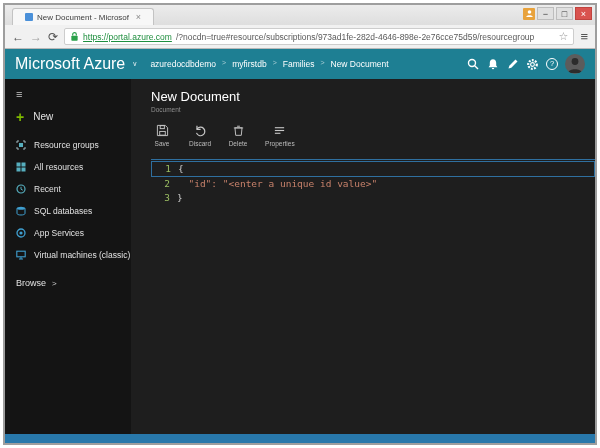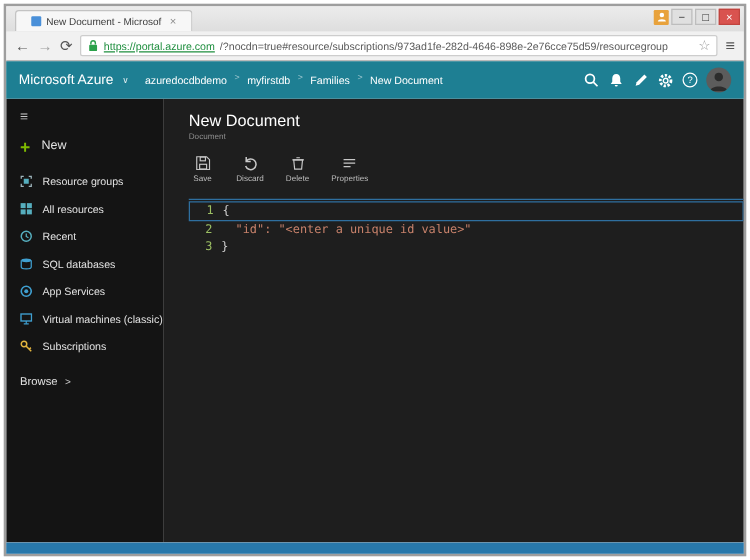--- a/index.html
+++ b/index.html
@@ -22,21 +22,21 @@
   .nav-btn { font-size:12px; color:#555; line-height:12px; }
   .nav-btn.fwd { color:#a0a0a0; }
   .urlbox { flex:1; height:17px; background:#fff; border:1px solid #cdcdcd; border-radius:2px; display:flex; align-items:center; gap:4px; padding:0 5px; font-size:8.5px; overflow:hidden; }
   .url-secure { color:#1e8e3e; white-space:nowrap;text-decoration:underline; }
   .url-rest { color:#5a5a5a; white-space:nowrap; overflow:hidden; flex:1; }
   .star { color:#9a9a9a; font-size:11px; }
   .menu-btn { color:#555; font-size:13px; }
 
   
   .azure-header { height:30px; background:#1e7f93; display:flex; align-items:center; padding:0 10px; gap:7px; color:#fff; flex:0 0 auto; }
-  .brand { font-size:11px; white-space:nowrap; }
+  .brand { font-size:16px; white-space:nowrap; }
   .brand-chevron { font-size:7px; color:rgba(255,255,255,.85); }
   .crumbs { display:flex; align-items:flex-start; gap:6px; margin-left:6px; font-size:8.5px; white-space:nowrap; }
   .crumb-sep { color:rgba(255,255,255,.6); font-size:7px; }
   .hd-spacer { flex:1; }
   .hd-icon { width:13px; height:13px; display:flex; align-items:center; justify-content:center; }
   .help-circle { width:12px; height:12px; border:1px solid #fff; border-radius:50%; font-size:7.5px; text-align:center; line-height:10px; }
   .user-block { text-align:right; margin-left:5px; line-height:1.2; }
   .user-name { font-size:8px; font-weight:bold; white-space:nowrap; }
   .user-dir { font-size:5.5px; color:#bfe3ec; letter-spacing:.3px; }
   .avatar { width:20px; height:20px; border-radius:50%; background:#5c5c5c; overflow:hidden; display:flex; align-items:flex-end; justify-content:center; }
@@ -207,27 +207,20 @@
         <svg width="10" height="10" viewBox="0 0 10 10">
             <rect x="0.8" y="1.2" width="8.4" height="5.6" fill="none" stroke="#3f9fd0" stroke-width="1.1"></rect>
             <line x1="5" y1="6.8" x2="5" y2="9" stroke="#3f9fd0" stroke-width="1"></line>
             <line x1="3" y1="9" x2="7" y2="9" stroke="#3f9fd0" stroke-width="1"></line>
           </svg>
         <span>Virtual machines (classic)</span>
       </div>
 
 
 
-      <div class="sb-item">
-        <svg width="10" height="10" viewBox="0 0 10 10">
-            <circle cx="3.2" cy="3.2" r="2.2" fill="none" stroke="#e3b53e" stroke-width="1.2"></circle>
-            <path d="M4.8 4.8 L9 9 M7.4 7.4 l1.3 -1.3" stroke="#e3b53e" stroke-width="1.2" fill="none"></path>
-          </svg>
-        <span>Subscriptions</span>
-      </div>
 
       <div class="sb-browse">
         <span>Browse</span>
         <span class="sb-browse-chev">&gt;</span>
       </div>
     </div>
 
     <div class="main">
       <div class="blade-title">New Document</div>
       <div class="blade-sub">Document</div>

